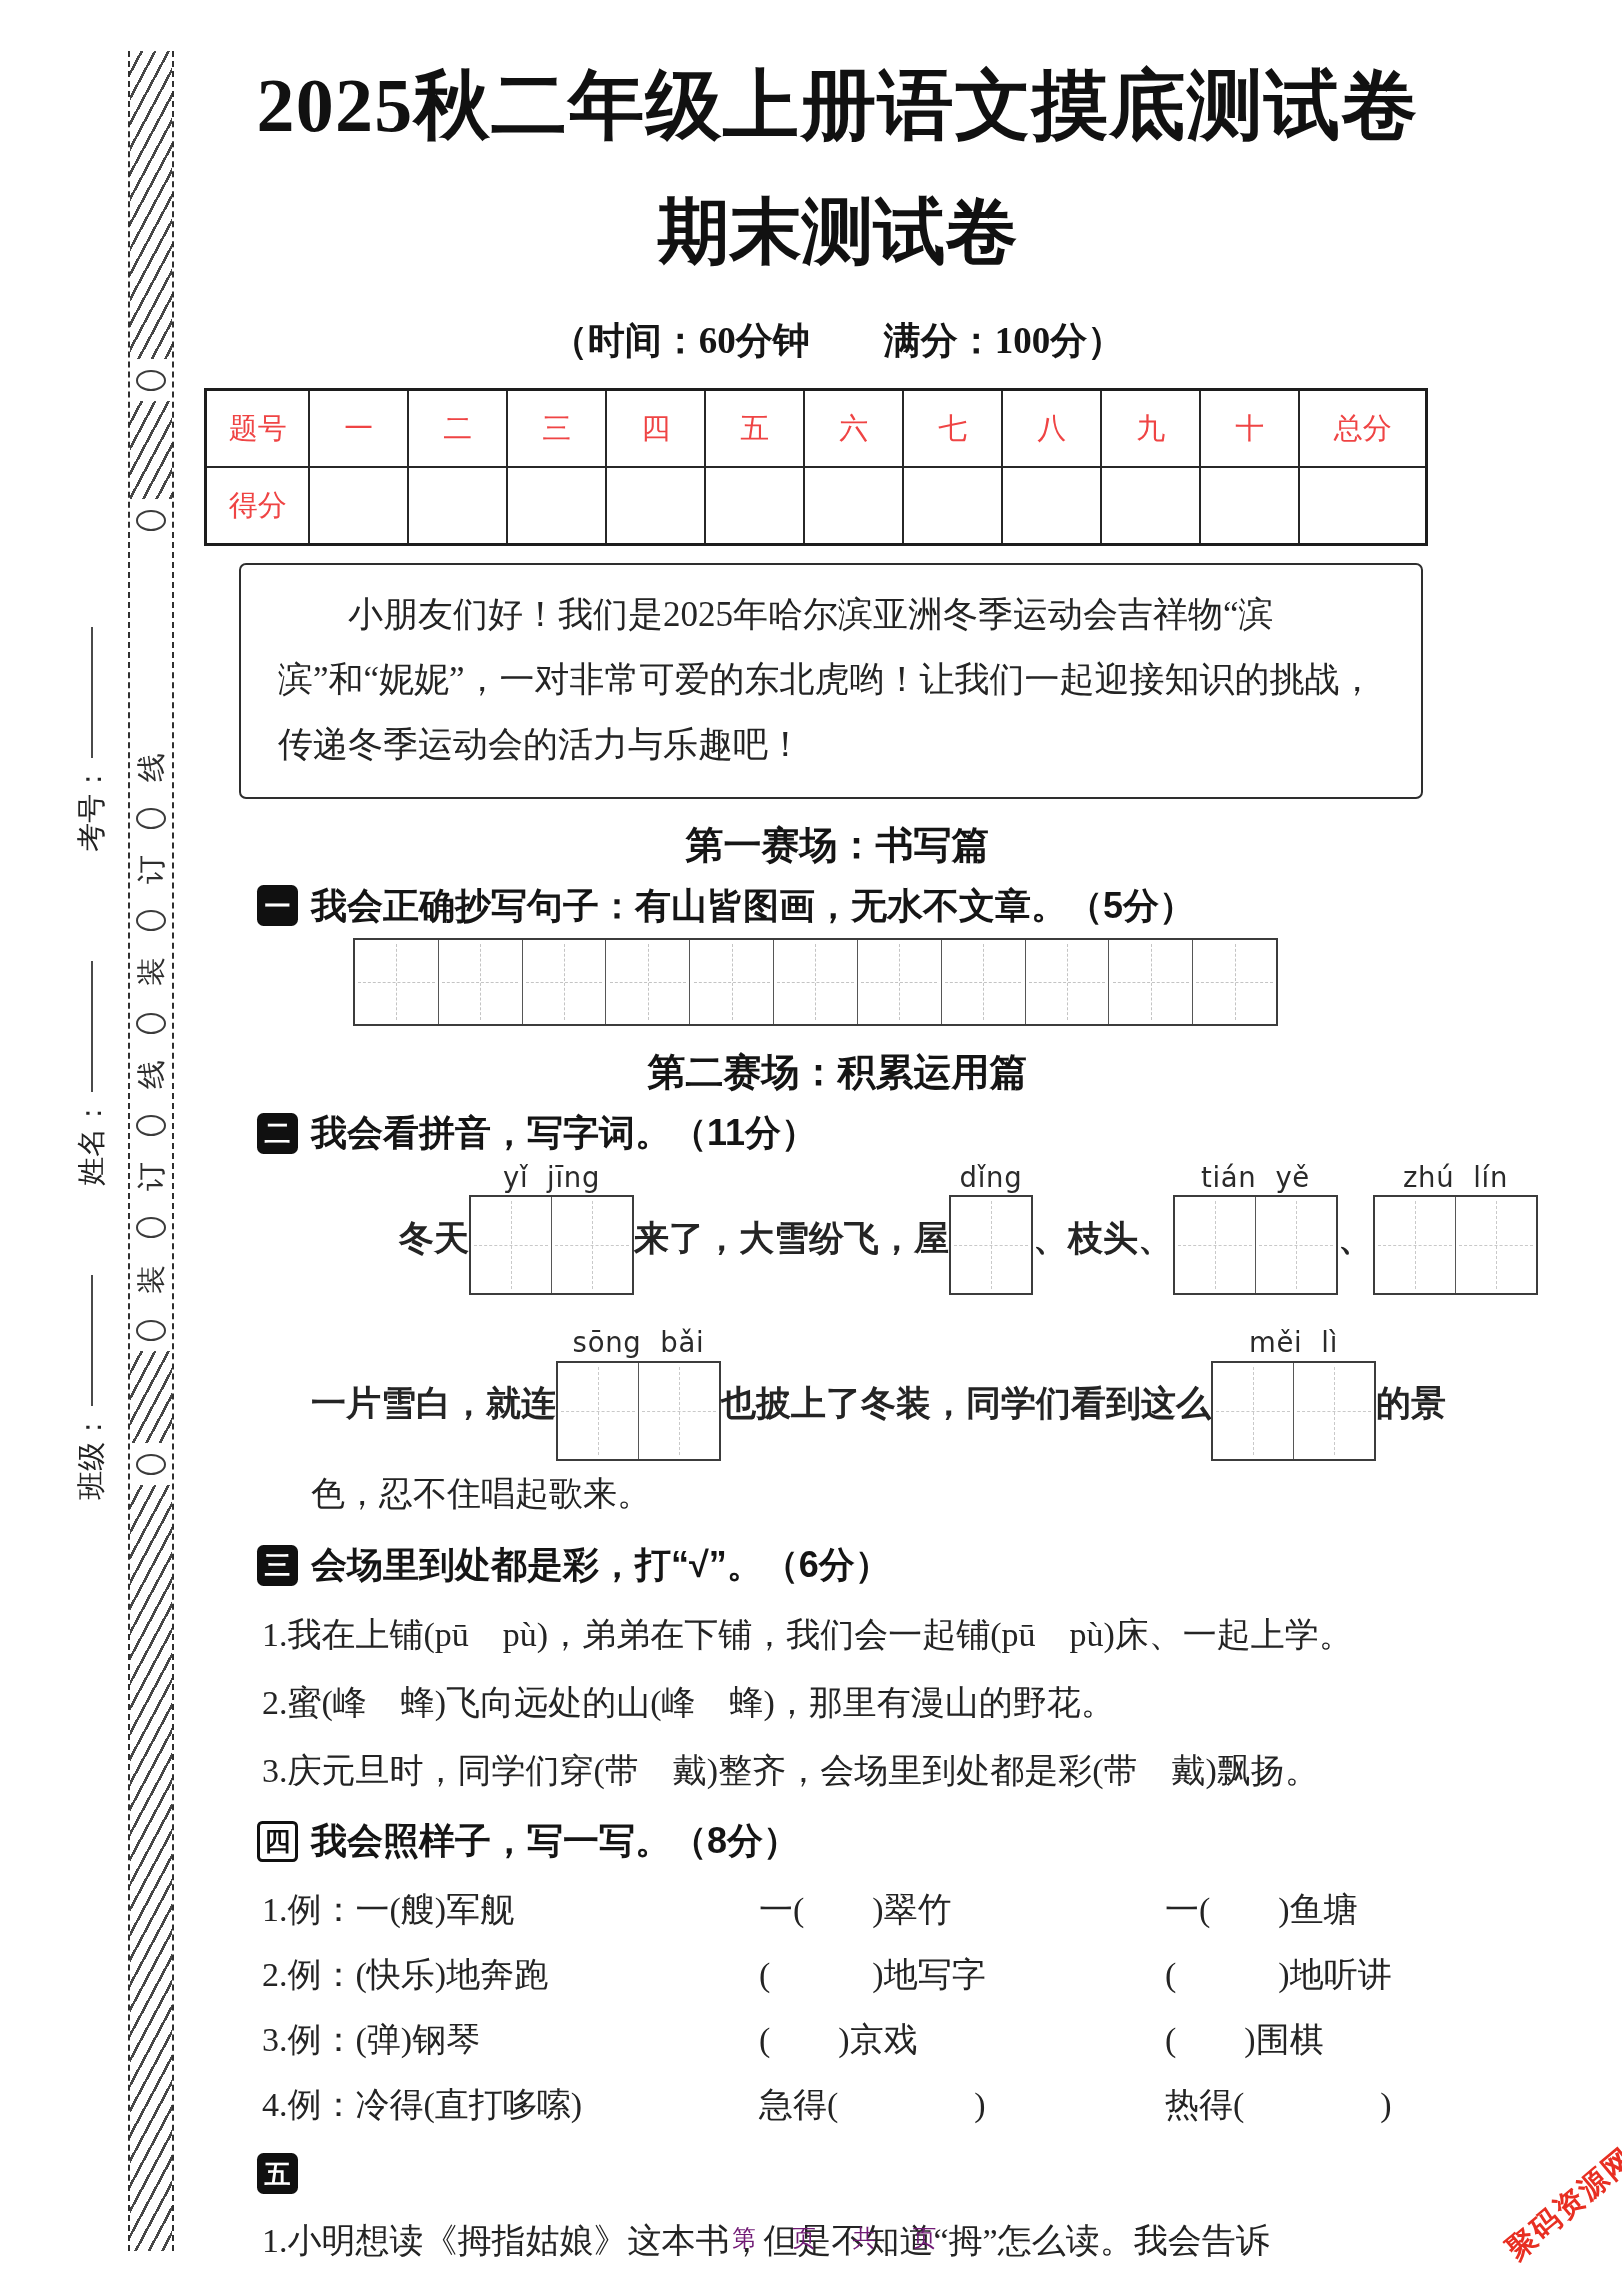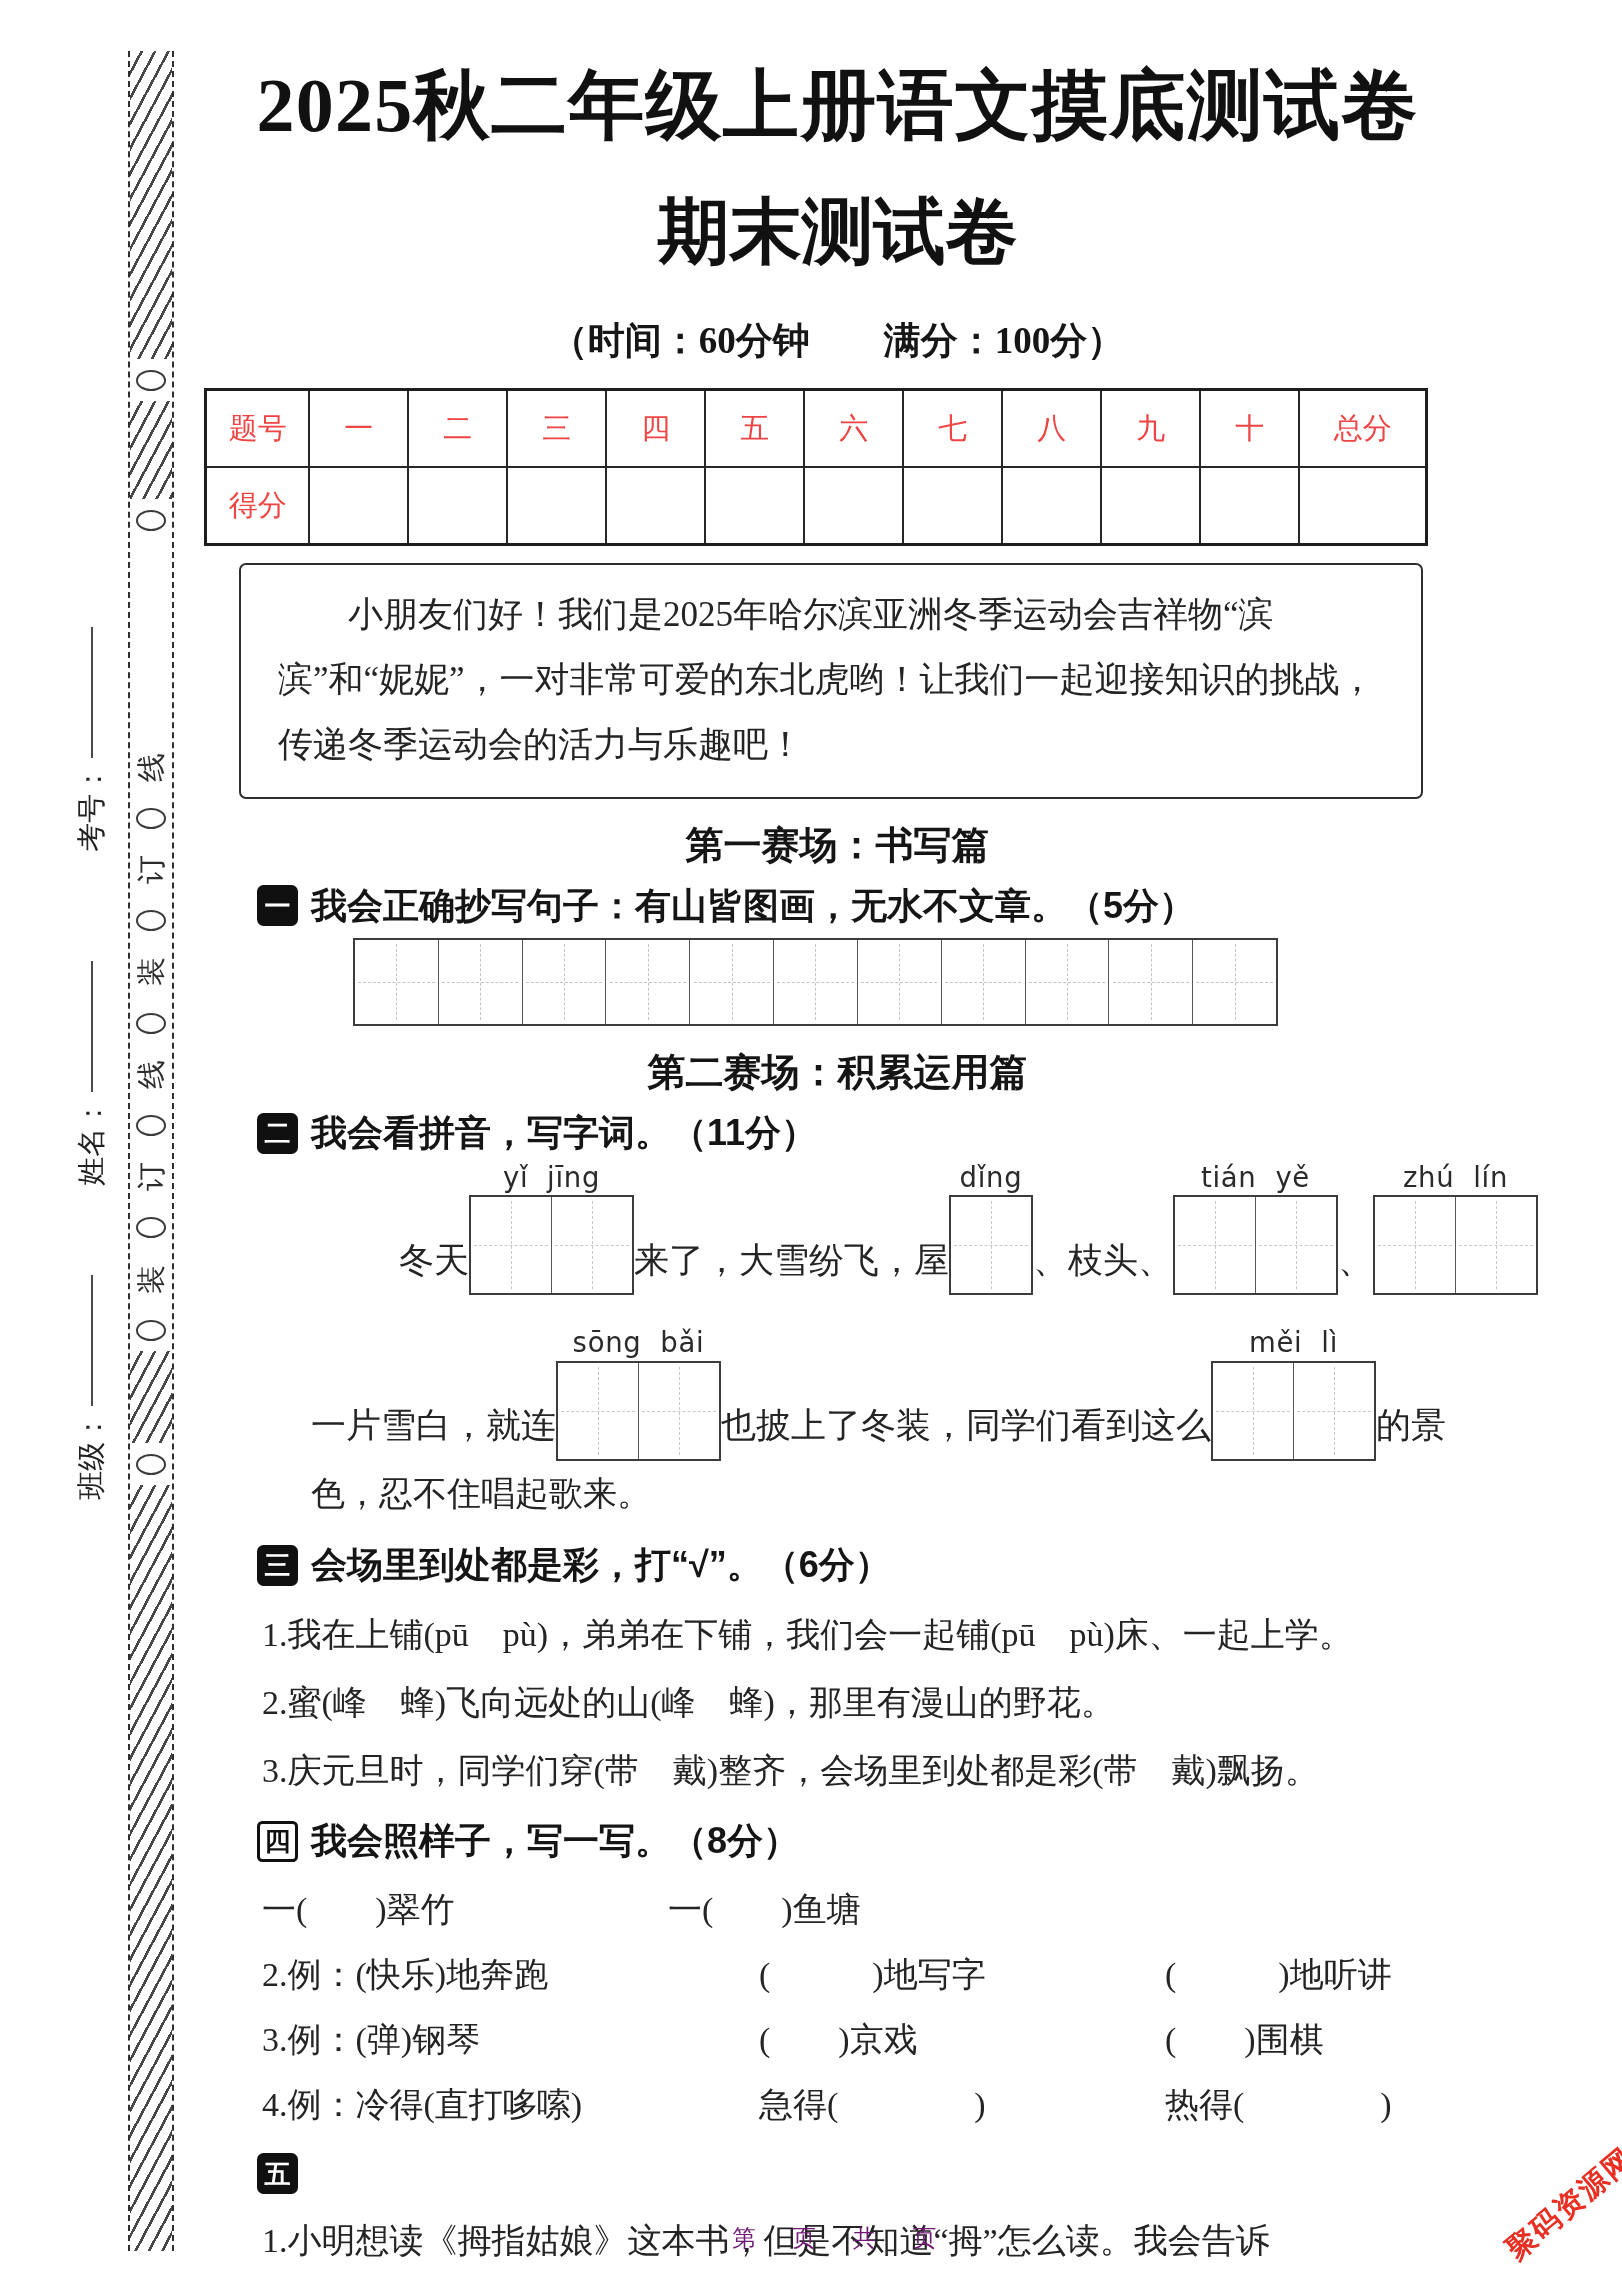--- a/index.html
+++ b/index.html
@@ -53,21 +53,21 @@
     display:flex;align-items:center;justify-content:center;font-size:26px;font-weight:700;}
   .qnum.outline{background:#ffffff;color:#101010;border:3.9px solid #101010;width:35px;height:35px;border-radius:5.2px;}
   
   .grid1{margin:9.2px 0 0 137px;width:921px;height:84px;border:2px solid #3c3c3c;display:flex;}
   .gcell{flex:1;position:relative;border-right:1.3px solid #565656;}
   .gcell:last-child{border-right:none;}
   .gcell::before{content:"";position:absolute;left:50%;top:3.9px;bottom:3.9px;border-left:1.3px dashed #c4c4c4;}
   .gcell::after{content:"";position:absolute;top:50%;left:3.3px;right:3.3px;border-top:1.3px dashed #c4c4c4;}
   
   .fillrow{display:flex;align-items:flex-start;font-size:35px;color:#242424;}
-  .fillrow .zh{margin-top:81px;line-height:42px;white-space:nowrap;}
+  .fillrow .zh{margin-top:59px;line-height:42px;white-space:nowrap;font-weight:bold;}
   .bg{display:flex;flex-direction:column;align-items:center;flex:none;}
   .py{font-family:"DejaVu Sans","Liberation Sans",sans-serif;font-size:27.5px;color:#2a2a2a;
     height:34px;display:flex;align-items:flex-end;margin-bottom:2.6px;white-space:pre;letter-spacing:0.7px;}
   .cells{display:flex;border:2px solid #3c3c3c;background:#fff;}
   .cell{width:80px;height:96px;position:relative;border-right:1.3px solid #565656;}
   .cell:last-child{border-right:none;}
   .cell::before{content:"";position:absolute;left:50%;top:3.9px;bottom:3.9px;border-left:1.3px dashed #c9c9c9;}
   .cell::after{content:"";position:absolute;top:50%;left:3.3px;right:3.3px;border-top:1.3px dashed #c9c9c9;}
   
   .item{margin:26px 0 0 46px;font-size:34px;line-height:42px;color:#242424;white-space:nowrap;}
@@ -252,20 +252,21 @@
   </div>
   <div class="item">1.我在上铺(pū　pù)，弟弟在下铺，我们会一起铺(pū　pù)床、一起上学。</div>
   <div class="item">2.蜜(峰　蜂)飞向远处的山(峰　蜂)，那里有漫山的野花。</div>
   <div class="item">3.庆元旦时，同学们穿(带　戴)整齐，会场里到处都是彩(带　戴)飘扬。</div>
 
   <div class="qrow" style="margin-top:26px">
     <span class="qnum outline">四</span>
     <span>我会照样子，写一写。（8分）</span>
   </div>
   <div class="row3">
+    <span class="c1">1.例：一(艘)军舰</span>
     <span class="c2">一(　　)翠竹</span>
     <span class="c3">一(　　)鱼塘</span>
   </div>
   <div class="row3">
     <span class="c1">2.例：(快乐)地奔跑</span>
     <span class="c2">(　　　)地写字</span>
     <span class="c3">(　　　)地听讲</span>
   </div>
   <div class="row3">
     <span class="c1">3.例：(弹)钢琴</span>

